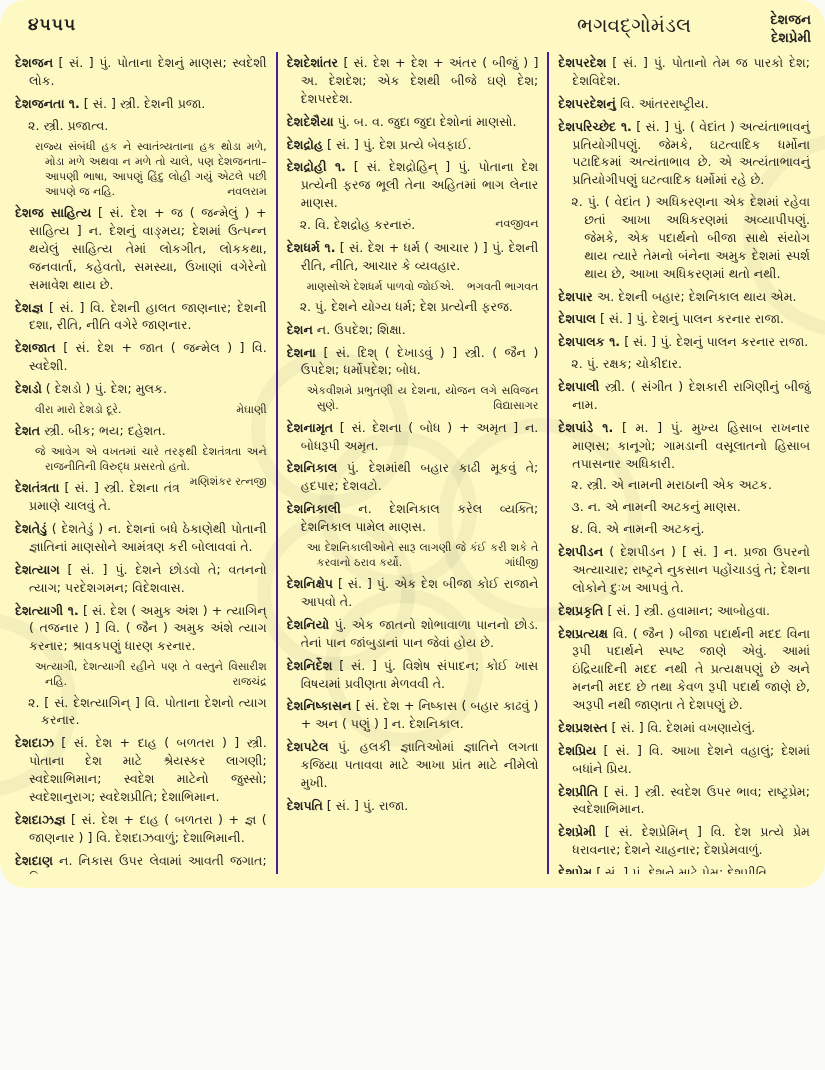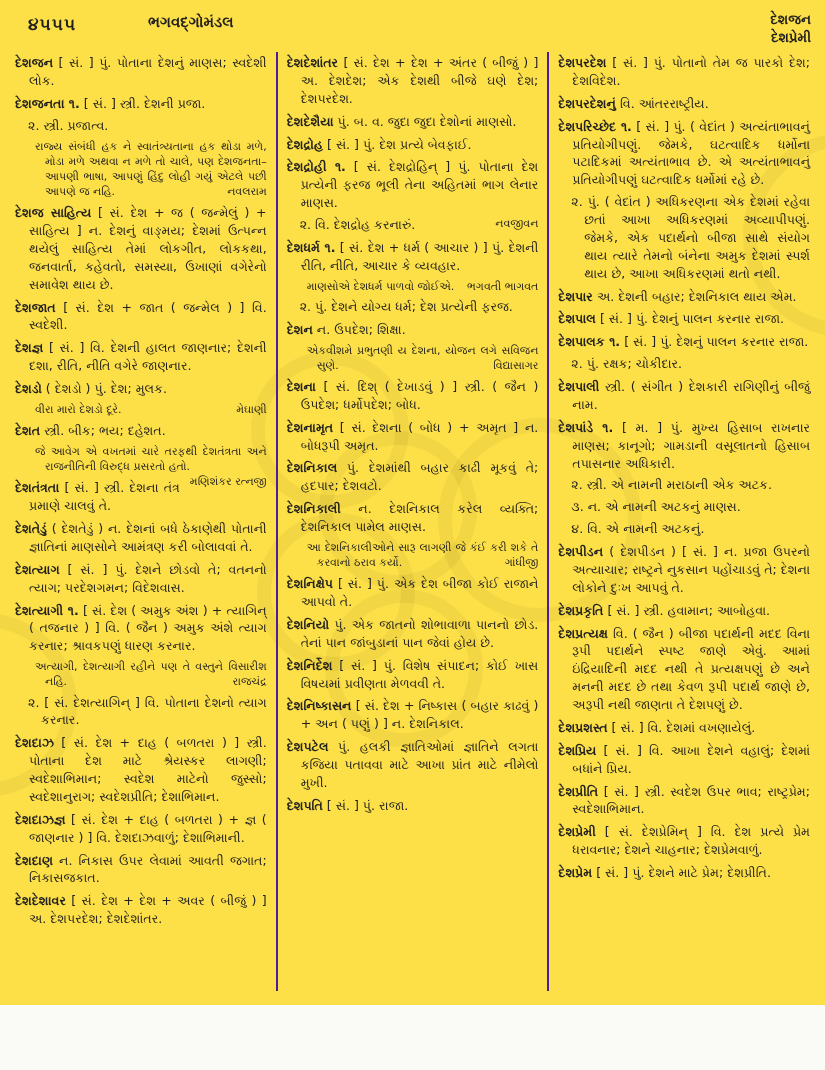--- a/index.html
+++ b/index.html
@@ -4,23 +4,24 @@
 <style>
   html, body {
     margin: 0; padding: 0;
     width: 825px; height: 1070px;
     background: #fafaf6;
     font-family: "DejaVu Sans", sans-serif;
     color: #23211e;
   }
   .page {
     position: relative;
-    width: 825px; height: 1005px;
+    width: 825px; height: 888px;
     overflow: hidden;
-    background: #fde047;
+    background: #fef9c3;
+    border-radius: 26px;
   }
   .watermark {
     position: absolute; left: 0; top: 0;
     width: 825px; height: 1070px;
     pointer-events: none;
   }
   .header {
     position: absolute; top: 6px; left: 0; right: 0;
     display: flex;
     align-items: flex-start;
@@ -28,22 +29,22 @@
     box-sizing: border-box;
   }
   .pageno {
     flex: 0 0 120px;
     font-size: 17px; font-weight: bold;
     letter-spacing: 1px;
     padding-top: 4px;
   }
   .title {
     flex: 1 1 auto;
-    text-align: left;
-    font-size: 15px; font-weight: bold;
+    text-align: right;
+    font-size: 20px; font-weight: normal;
     padding-top: 3px;
   }
   .guide {
     flex: 0 0 120px;
     text-align: right;
     font-size: 13.5px; font-weight: bold;
     line-height: 1.35;
   }
   .columns {
     position: absolute;
@@ -112,22 +113,22 @@
     </div>
   </div>
 
   <div class="columns">
     <div class="column">
         <div class="block entry"><span class="headword">દેશજન</span> <span>[ સં. ] પું. પોતાના દેશનું માણસ; સ્વદેશી લોક.</span></div>
         <div class="block entry"><span class="headword">દેશજનતા ૧.</span> <span>[ સં. ] સ્ત્રી. દેશની પ્રજા.</span></div>
         <div class="block sense"><span>૨. સ્ત્રી. પ્રજાત્વ.</span></div>
         <div class="block quote"><span>રાજ્ય સંબંધી હક ને સ્વાતંત્ર્યતાના હક થોડા મળે, મોડા મળે અથવા ન મળે તો ચાલે, પણ દેશજનતા–આપણી ભાષા, આપણું હિંદુ લોહી ગયું એટલે પછી આપણે જ નહિ.</span><span class="attr">નવલરામ</span></div>
         <div class="block entry"><span class="headword">દેશજ સાહિત્ય</span> <span>[ સં. દેશ + જ ( જન્મેલું ) + સાહિત્ય ] ન. દેશનું વાઙ્મય; દેશમાં ઉત્પન્ન થયેલું સાહિત્ય તેમાં લોકગીત, લોકકથા, જનવાર્તા, કહેવતો, સમસ્યા, ઉખાણાં વગેરેનો સમાવેશ થાય છે.</span></div>
+        <div class="block entry"><span class="headword">દેશજ્ઞ</span> <span>[ સં. ] વિ. દેશની હાલત જાણનાર; દેશની દશા, રીતિ, નીતિ વગેરે જાણનાર.</span></div>
         <div class="block entry"><span class="headword">દેશજાત</span> <span>[ સં. દેશ + જાત ( જન્મેલ ) ] વિ. સ્વદેશી.</span></div>
-        <div class="block entry"><span class="headword">દેશજ્ઞ</span> <span>[ સં. ] વિ. દેશની હાલત જાણનાર; દેશની દશા, રીતિ, નીતિ વગેરે જાણનાર.</span></div>
         <div class="block entry"><span class="headword">દેશડો</span> <span>( દેશડો ) પું. દેશ; મુલક.</span></div>
         <div class="block quote"><span>વીરા મારો દેશડો દૂરે.</span><span class="attr">મેઘાણી</span></div>
         <div class="block entry"><span class="headword">દેશત</span> <span>સ્ત્રી. બીક; ભય; દહેશત.</span></div>
         <div class="block quote"><span>જે આવેગ એ વખતમાં ચારે તરફથી દેશતંત્રતા અને રાજનીતિની વિરુદ્ધ પ્રસરતો હતો.</span><span class="attr">મણિશંકર રત્નજી</span></div>
         <div class="block entry"><span class="headword">દેશતંત્રતા</span> <span>[ સં. ] સ્ત્રી. દેશના તંત્ર પ્રમાણે ચાલવું તે.</span></div>
         <div class="block entry"><span class="headword">દેશતેડું</span> <span>( દેશતેડું ) ન. દેશનાં બધે ઠેકાણેથી પોતાની જ્ઞાતિનાં માણસોને આમંત્રણ કરી બોલાવવાં તે.</span></div>
         <div class="block entry"><span class="headword">દેશત્યાગ</span> <span>[ સં. ] પું. દેશને છોડવો તે; વતનનો ત્યાગ; પરદેશગમન; વિદેશવાસ.</span></div>
         <div class="block entry"><span class="headword">દેશત્યાગી ૧.</span> <span>[ સં. દેશ ( અમુક અંશ ) + ત્યાગિન્ ( તજનાર ) ] વિ. ( જૈન ) અમુક અંશે ત્યાગ કરનાર; શ્રાવકપણું ધારણ કરનાર.</span></div>
         <div class="block quote"><span>અત્યાગી, દેશત્યાગી રહીને પણ તે વસ્તુને વિસારીશ નહિ.</span><span class="attr">રાજચંદ્ર</span></div>
         <div class="block sense"><span>૨. [ સં. દેશત્યાગિન્ ] વિ. પોતાના દેશનો ત્યાગ કરનાર.</span></div>
@@ -140,22 +141,22 @@
         <div class="block entry"><span class="headword">દેશદેશાંતર</span> <span>[ સં. દેશ + દેશ + અંતર ( બીજું ) ] અ. દેશદેશ; એક દેશથી બીજે ઘણે દેશ; દેશપરદેશ.</span></div>
         <div class="block entry"><span class="headword">દેશદેશૈયા</span> <span>પું. બ. વ. જુદા જુદા દેશોનાં માણસો.</span></div>
         <div class="block entry"><span class="headword">દેશદ્રોહ</span> <span>[ સં. ] પું. દેશ પ્રત્યે બેવફાઈ.</span></div>
         <div class="block entry"><span class="headword">દેશદ્રોહી ૧.</span> <span>[ સં. દેશદ્રોહિન્ ] પું. પોતાના દેશ પ્રત્યેની ફરજ ભૂલી તેના અહિતમાં ભાગ લેનાર માણસ.</span></div>
         <div class="block quote"><span class="attr">નવજીવન</span></div>
         <div class="block sense"><span>૨. વિ. દેશદ્રોહ કરનારું.</span></div>
         <div class="block entry"><span class="headword">દેશધર્મ ૧.</span> <span>[ સં. દેશ + ધર્મ ( આચાર ) ] પું. દેશની રીતિ, નીતિ, આચાર કે વ્યવહાર.</span></div>
         <div class="block quote"><span>માણસોએ દેશધર્મ પાળવો જોઈએ.</span><span class="attr">ભગવતી ભાગવત</span></div>
         <div class="block sense"><span>૨. પું. દેશને યોગ્ય ધર્મ; દેશ પ્રત્યેની ફરજ.</span></div>
         <div class="block entry"><span class="headword">દેશન</span> <span>ન. ઉપદેશ; શિક્ષા.</span></div>
+        <div class="block entry"><span class="headword">દેશના</span> <span>[ સં. દિશ્ ( દેખાડવું ) ] સ્ત્રી. ( જૈન ) ઉપદેશ; ધર્મોપદેશ; બોધ.</span></div>
         <div class="block quote"><span>એકવીશમે પ્રભુતણી ય દેશના, યોજન લગે સવિજન સુણે.</span><span class="attr">વિદ્યાસાગર</span></div>
-        <div class="block entry"><span class="headword">દેશના</span> <span>[ સં. દિશ્ ( દેખાડવું ) ] સ્ત્રી. ( જૈન ) ઉપદેશ; ધર્મોપદેશ; બોધ.</span></div>
         <div class="block entry"><span class="headword">દેશનામૃત</span> <span>[ સં. દેશના ( બોધ ) + અમૃત ] ન. બોધરૂપી અમૃત.</span></div>
         <div class="block entry"><span class="headword">દેશનિકાલ</span> <span>પું. દેશમાંથી બહાર કાઢી મૂકવું તે; હદપાર; દેશવટો.</span></div>
         <div class="block entry"><span class="headword">દેશનિકાલી</span> <span>ન. દેશનિકાલ કરેલ વ્યક્તિ; દેશનિકાલ પામેલ માણસ.</span></div>
         <div class="block quote"><span>આ દેશનિકાલીઓને સારૂ લાગણી જે કંઈ કરી શકે તે કરવાનો ઠરાવ કર્યો.</span><span class="attr">ગાંધીજી</span></div>
         <div class="block entry"><span class="headword">દેશનિક્ષેપ</span> <span>[ સં. ] પું. એક દેશ બીજા કોઈ રાજાને આપવો તે.</span></div>
         <div class="block entry"><span class="headword">દેશનિયો</span> <span>પું. એક જાતનો શોભાવાળા પાનનો છોડ. તેનાં પાન જાંબુડાનાં પાન જેવાં હોય છે.</span></div>
         <div class="block entry"><span class="headword">દેશનિર્દેશ</span> <span>[ સં. ] પું. વિશેષ સંપાદન; કોઈ ખાસ વિષયમાં પ્રવીણતા મેળવવી તે.</span></div>
         <div class="block entry"><span class="headword">દેશનિષ્કાસન</span> <span>[ સં. દેશ + નિષ્કાસ ( બહાર કાઢવું ) + અન ( પણું ) ] ન. દેશનિકાલ.</span></div>
         <div class="block entry"><span class="headword">દેશપટેલ</span> <span>પું. હલકી જ્ઞાતિઓમાં જ્ઞાતિને લગતા કજિયા પતાવવા માટે આખા પ્રાંત માટે નીમેલો મુખી.</span></div>
         <div class="block entry"><span class="headword">દેશપતિ</span> <span>[ સં. ] પું. રાજા.</span></div>

